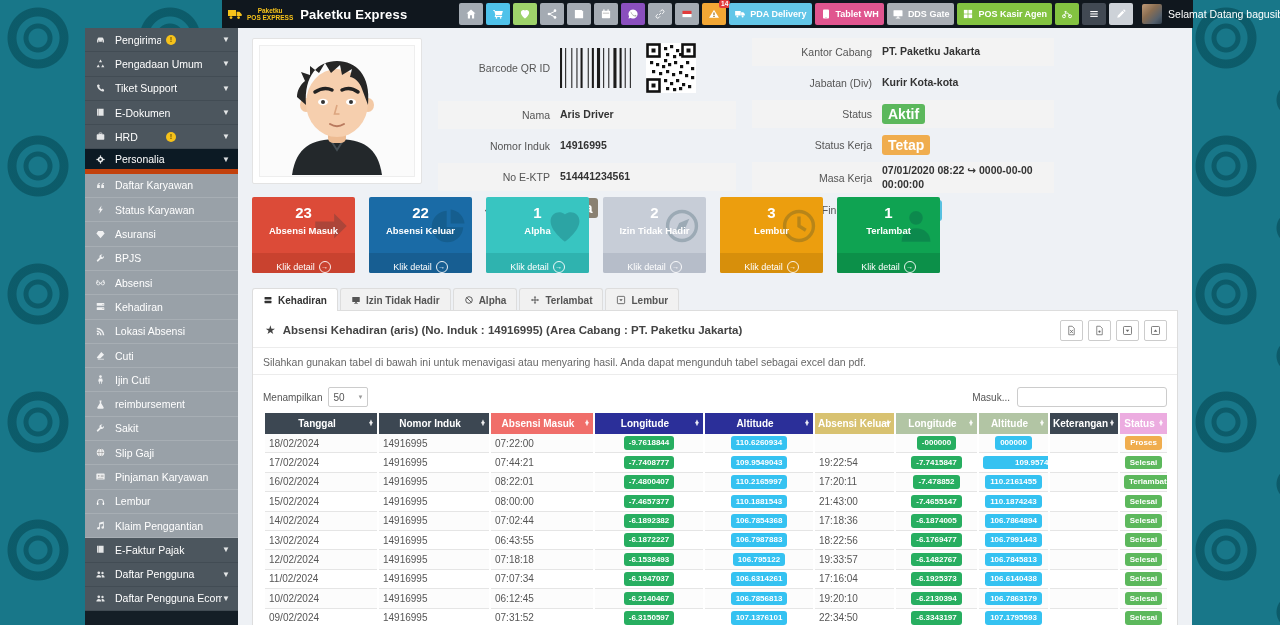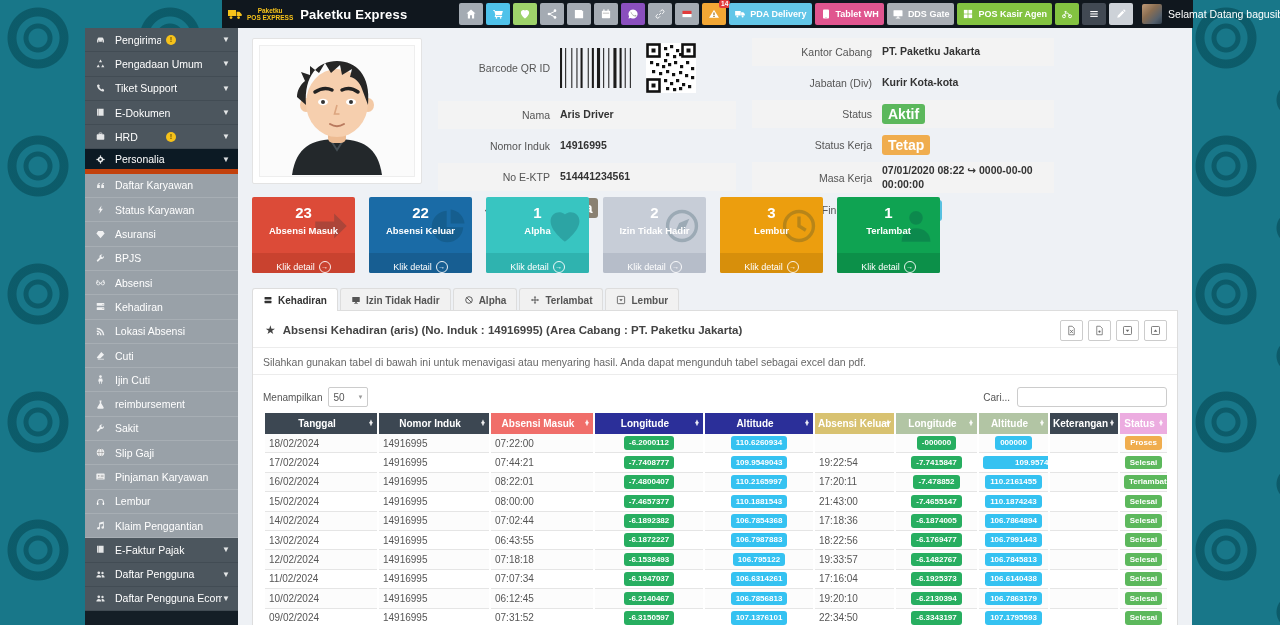--- a/index.html
+++ b/index.html
@@ -762,21 +762,21 @@
       <div class="divider"></div>
       <div class="panel-desc">Silahkan gunakan tabel di bawah ini untuk menavigasi atau menyaring hasil. Anda dapat mengunduh tabel sebagai excel dan pdf.</div>
       <div class="divider"></div>
       <div class="controls">
         <span class="show-label">Menampilkan</span>
         <span class="show-select">
           <span>50</span>
           <span class="caret">▼</span>
         </span>
         <span class="search-wrap">
-          <span class="search-label">Cari...</span>
+          <span class="search-label">Masuk...</span>
           <input class="search-input" type="text" style="">
         </span>
       </div>
       <table class="data">
         <colgroup id="tableCols">
             <col style="width: 112px;">
             <col style="width: 110px;">
             <col style="width: 102px;">
             <col style="width: 108px;">
             <col style="width: 108px;">
@@ -828,21 +828,21 @@
                   <span>▲</span>
                   <span>▼</span>
                 </span></th>
             </tr>
           </thead>
         <tbody id="tableBody">
             <tr>
               <td class="l">18/02/2024</td>
               <td class="l">14916995</td>
               <td class="l">07:22:00</td>
-              <td class="c"><span class="tbl-badge" style="background: rgb(39, 174, 96);">-6.2000112</span></td>
+              <td class="c"><span class="tbl-badge" style="background: rgb(39, 174, 96);">-9.7618844</span></td>
               <td class="c"><span class="tbl-badge" style="background: rgb(53, 194, 241);">110.6260934</span></td>
               <td class="l"></td>
               <td class="c"><span class="tbl-badge" style="background: rgb(39, 174, 96);">-000000</span></td>
               <td class="c"><span class="tbl-badge" style="background: rgb(53, 194, 241);">000000</span></td>
               <td class="l"></td>
               <td class="c"><span class="tbl-badge" style="background: rgb(240, 173, 78);">Proses</span></td>
             </tr>
             <tr>
               <td class="l">17/02/2024</td>
               <td class="l">14916995</td>

